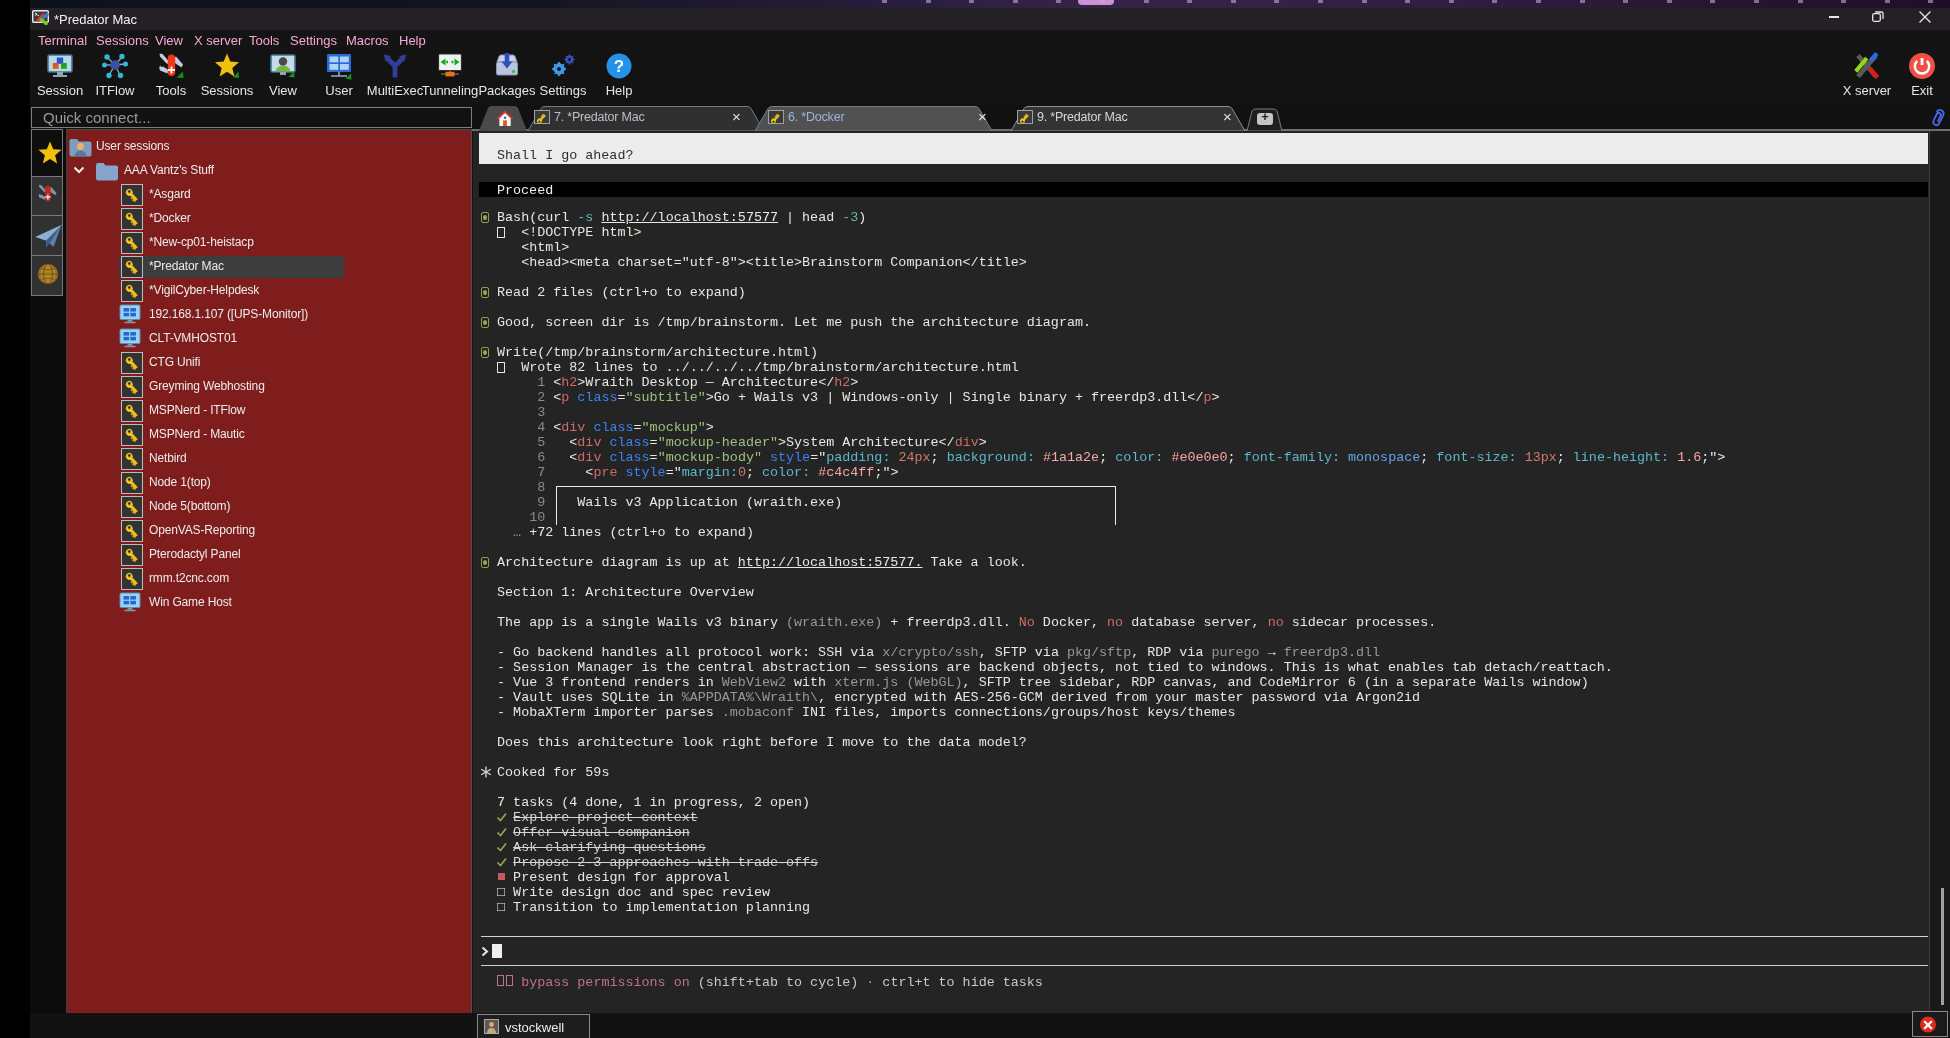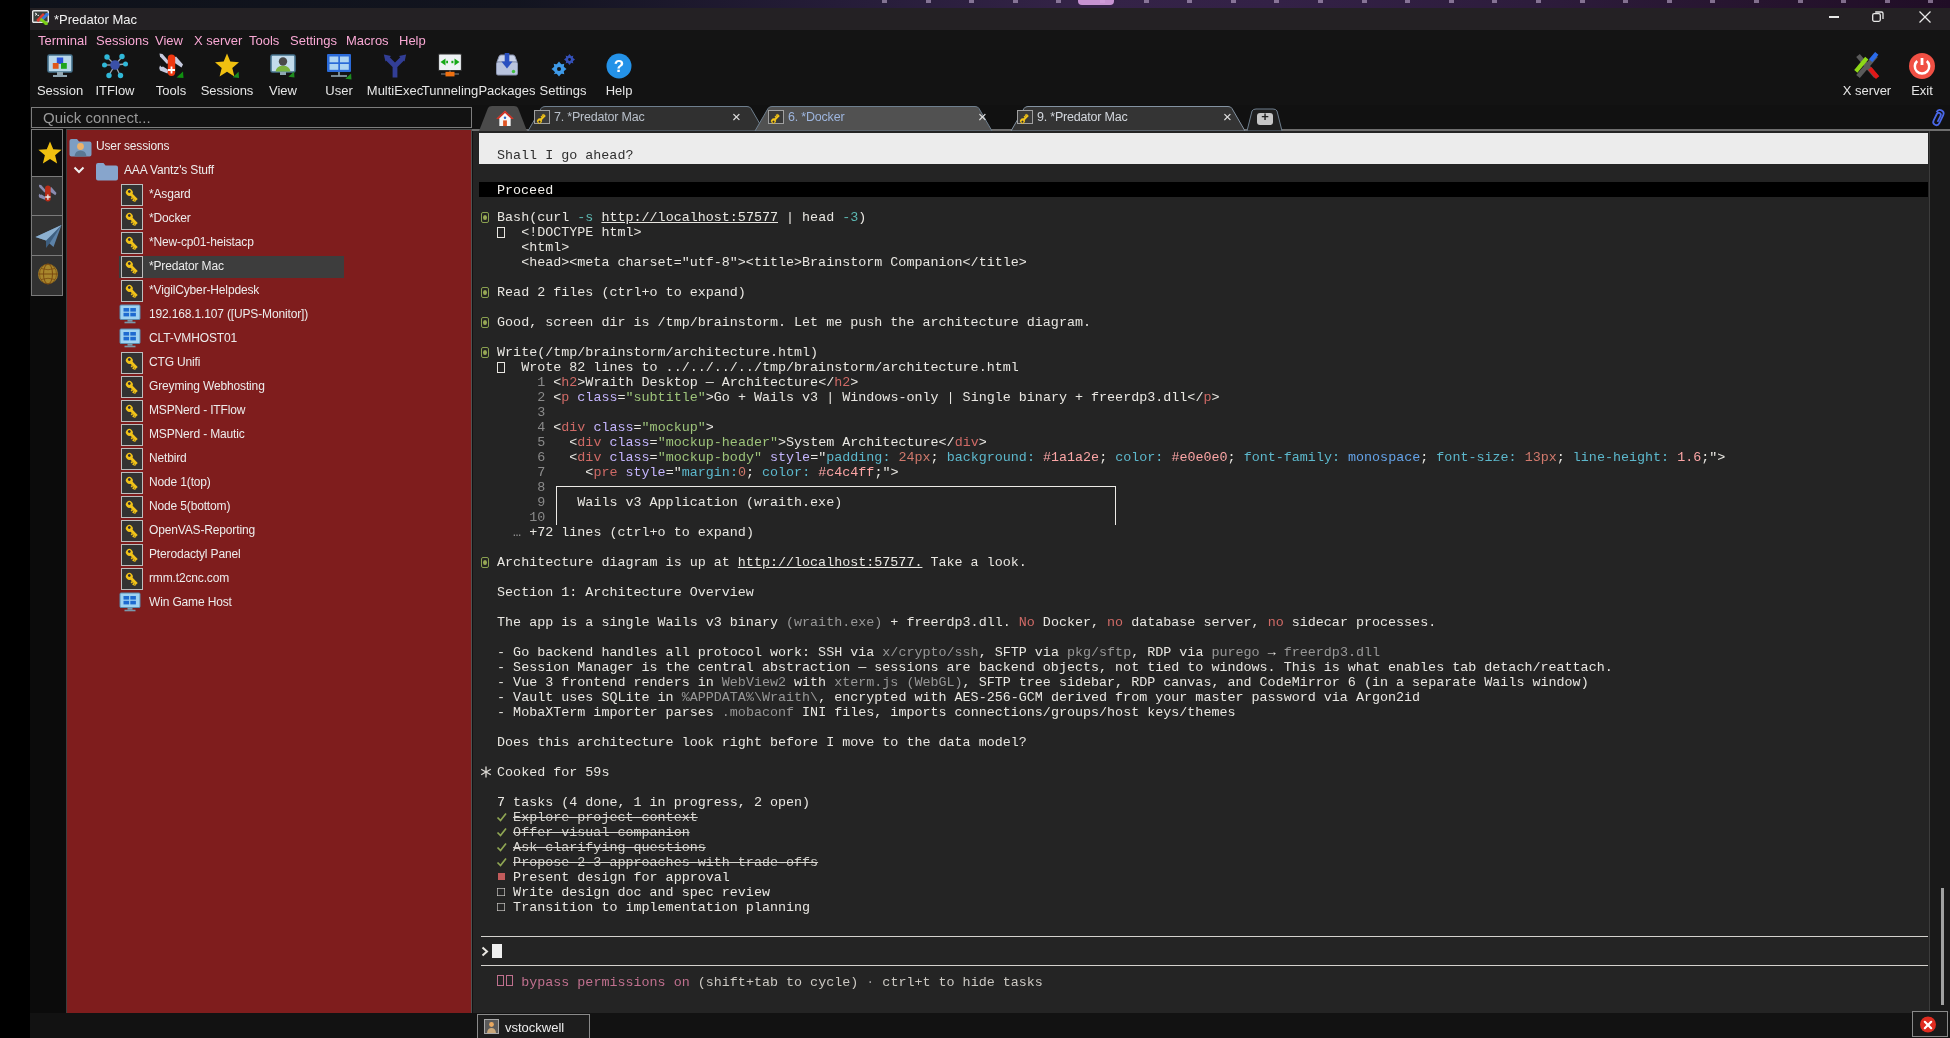--- a/index.html
+++ b/index.html
@@ -38,21 +38,21 @@
 .tkey{position:absolute;top:5px;width:16px;height:14px;background:#3a3a3a;border:1px solid #a0a0a0}
 .tx{position:absolute;top:3px;color:#e2e2e2;font-size:15px}
 
 #term{left:473px;top:131px;width:1456px;height:882px;background:#242424}
 #band1{position:absolute;left:6px;top:2px;width:1449px;height:31px;background:#ececec}
 #band2{position:absolute;left:6px;top:51px;width:1449px;height:15px;background:#000}
 #tpre{position:absolute;left:8px;top:78.5px;font-family:"Liberation Mono",monospace;font-size:13.39px;line-height:15px;color:#e9e7e2;white-space:pre}
 .dim{color:#989898}
 .red{color:#cf6a66}
 .grn{color:#9dc37a}
-.olv{color:#c4b5fd}
+.olv{color:#3b82f6}
 .teal{color:#5cb8b2}
 .blu{color:#64a3e8}
 .cyn{color:#5cb8cc}
 .sal{color:#d1796c}
 .vio{color:#fca5a5}
 .pnk{color:#c0708e}
 .lno{color:#8a8a8a}
 .u{text-decoration:underline}
 .strike{text-decoration:line-through;color:#d6d4cf}
 #wbox{position:absolute;left:83px;top:355px;width:560px;height:39px;border:1px solid #eceae6;border-bottom:none}

